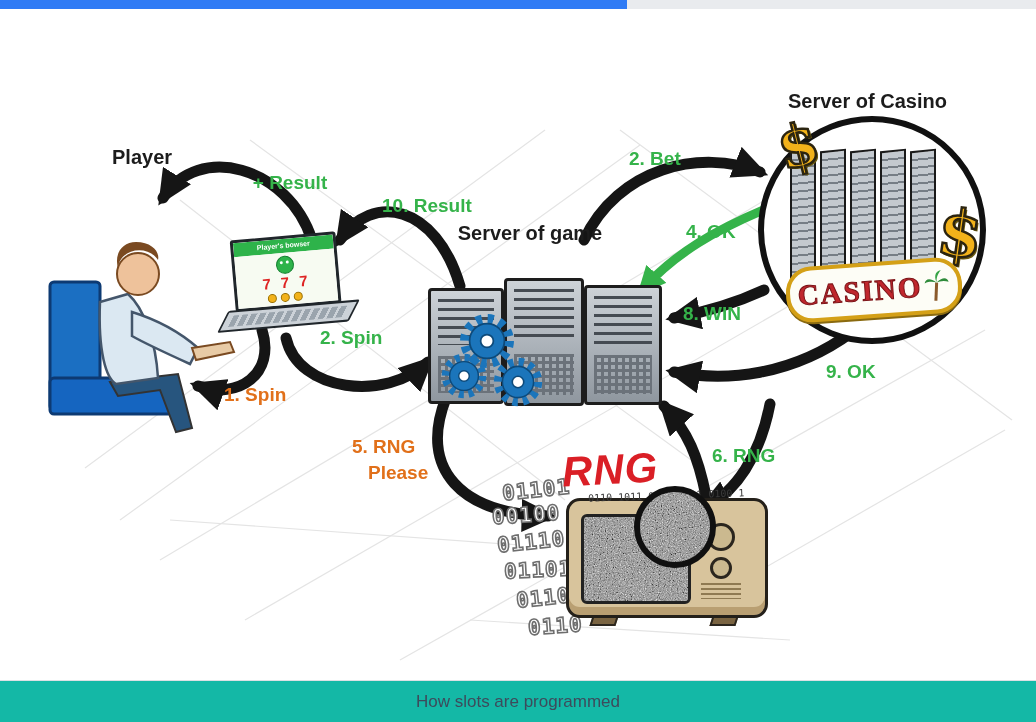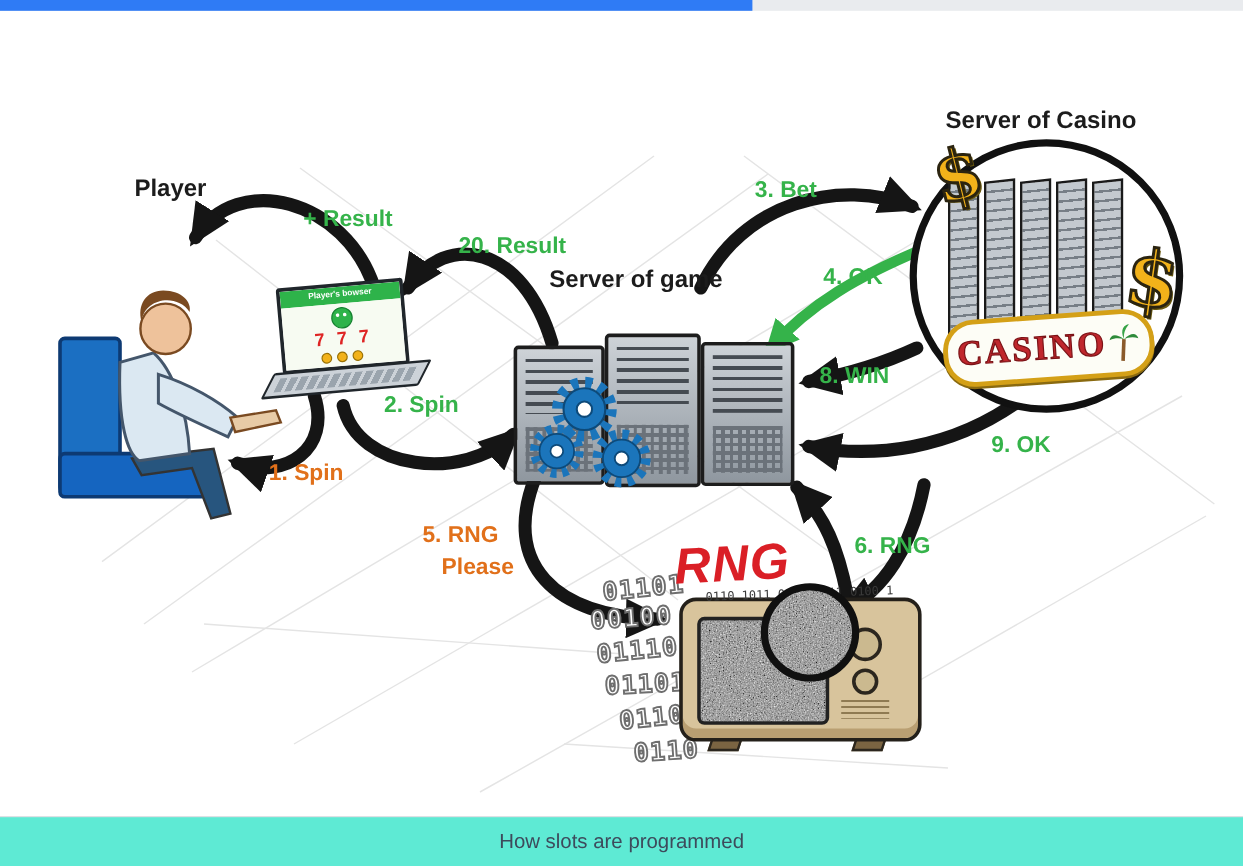--- a/index.html
+++ b/index.html
@@ -74,21 +74,21 @@
     transform:skewX(-18deg);z-index:2;}
   #magnifier{left:634px;top:486px;width:70px;height:70px;border-radius:50%;
     border:6px solid #101010;overflow:hidden;background:#888;z-index:5;}
   .static{width:100%;height:100%;filter:url(#staticNoise);}
 
   
   .bin{font-family:"DejaVu Sans Mono",monospace;font-weight:bold;font-size:21px;
     color:#ffffff;-webkit-text-stroke:1.6px #6e6e6e;z-index:3;letter-spacing:1px;}
 
   
-  #caption{left:0;top:680px;width:1036px;height:42px;background:#5eead4;
+  #caption{left:0;top:680px;width:1036px;height:42px;background:#14b8a6;
     border-top:1px solid #dde0e4;display:flex;align-items:center;justify-content:center;z-index:6;}
   #caption span{font-size:17px;color:#3d4b5c;}
 
   svg.layer{position:absolute;left:0;top:0;z-index:1;pointer-events:none;}
   svg.layer.top{z-index:2;}
 </style>
 </head>
 <body>
 
 <div id="stage">
@@ -136,22 +136,22 @@
 
   <div id="progress" class="abs">
     <div class="fill"></div>
   </div>
 
   <div class="abs lbl lbl-black" style="left:112px;top:146px;">Player</div>
   <div class="abs lbl lbl-black center" style="left:440px;top:222px;width:180px;">Server of game</div>
   <div class="abs lbl lbl-black" style="left:788px;top:90px;">Server of Casino</div>
 
   <div class="abs lbl lbl-green center" style="left:210px;top:172px;width:160px;">+ Result</div>
-  <div class="abs lbl lbl-green" style="left:382px;top:195px;">20. Result</div>
-  <div class="abs lbl lbl-green" style="left:629px;top:148px;">3. Bet</div>
+  <div class="abs lbl lbl-green" style="left:382px;top:195px;">10. Result</div>
+  <div class="abs lbl lbl-green" style="left:629px;top:148px;">2. Bet</div>
   <div class="abs lbl lbl-green" style="left:686px;top:221px;">4. OK</div>
   <div class="abs lbl lbl-green" style="left:683px;top:303px;">8. WIN</div>
   <div class="abs lbl lbl-green" style="left:786px;top:361px;margin-left:40px;">9. OK</div>
   <div class="abs lbl lbl-green" style="left:320px;top:327px;">2. Spin</div>
   <div class="abs lbl lbl-orange" style="left:224px;top:384px;">1. Spin</div>
   <div class="abs lbl lbl-orange" style="left:352px;top:436px;">5. RNG</div>
   <div class="abs lbl lbl-orange" style="left:368px;top:462px;">Please</div>
   <div class="abs lbl lbl-green" style="left:712px;top:445px;">6. RNG</div>
 
   <svg class="layer top" width="1036" height="722">

